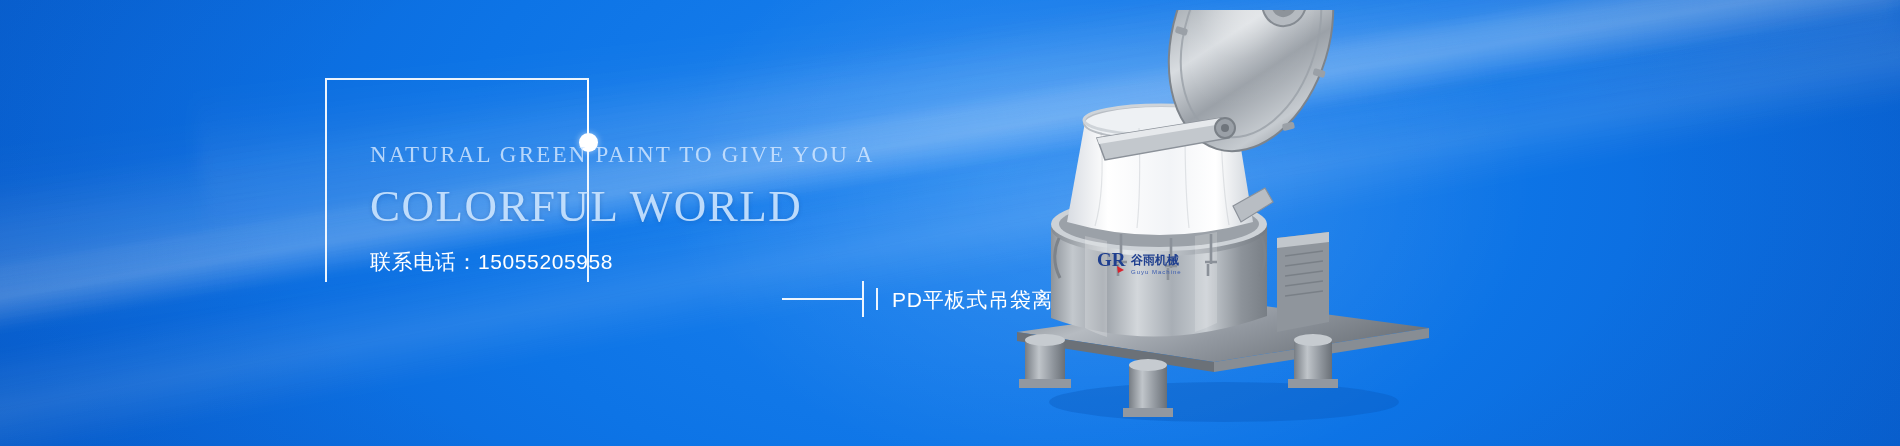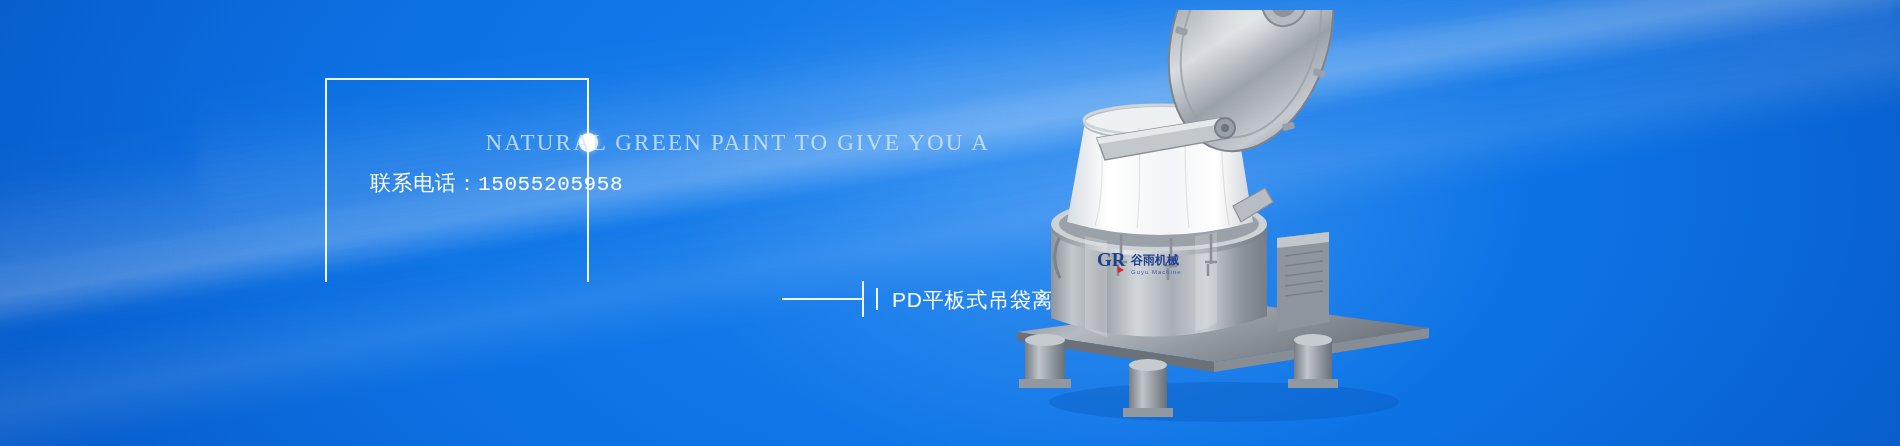--- a/index.html
+++ b/index.html
@@ -105,42 +105,41 @@
     font-weight:400;
     letter-spacing:3px;
     color:#ffffff;
     line-height:1;
     white-space:nowrap;
     text-shadow:0 1px 3px rgba(0,50,120,.25);
   }
   .headline .spacer { display:inline-block; width:70px; }
 
   .sub-en {
-    margin-top:23px;
+    margin-top:35px;
     font-family:"Liberation Serif", serif;
     font-size:23px;
     letter-spacing:2.2px;
     color:rgba(212,232,255,.82);
     white-space:nowrap;
     line-height:1;
-    text-align:right;
   }
   .big-en {
     margin-top:15px;
     font-family:"Liberation Serif", serif;
     font-size:45px;
     letter-spacing:1.5px;
     color:rgba(205,230,255,.90);
     white-space:nowrap;
     line-height:1.12;
     text-shadow:0 1px 4px rgba(0,50,120,.22);
   }
   .phone {
     margin-top:20px;
-    font-family:Liberation Mono, monospace;
+    font-family:Liberation Sans, sans-serif;
     font-size:21px;
     letter-spacing:.6px;
     color:#ffffff;
     white-space:nowrap;
     line-height:1;
   }
 
   
   .cap-wrap { position:absolute; left:782px; top:281px; display:flex; align-items:center; }
   .cap-hline { width:80px; height:2px; background:rgba(255,255,255,.92); }
@@ -171,20 +170,21 @@
   <div class="ribbon ribbon-b"></div>
   <div class="ribbon ribbon-c"></div>
   <div class="vig"></div>
 
   <div class="frame"></div>
   <div class="dropline"></div>
   <div class="dot"></div>
 
   <div class="copy">
     <div class="sub-en">NATURAL GREEN PAINT TO GIVE YOU A</div>
+    <div class="big-en">COLORFUL WORLD</div>
     <div class="phone">联系电话：15055205958</div>
   </div>
 
   <div class="cap-wrap">
     <div class="cap-hline"></div>
     <div class="cap-tick"></div>
     <div class="cap-bar"></div>
     <div class="cap-text">PD平板式吊袋离心机</div>
   </div>
 

